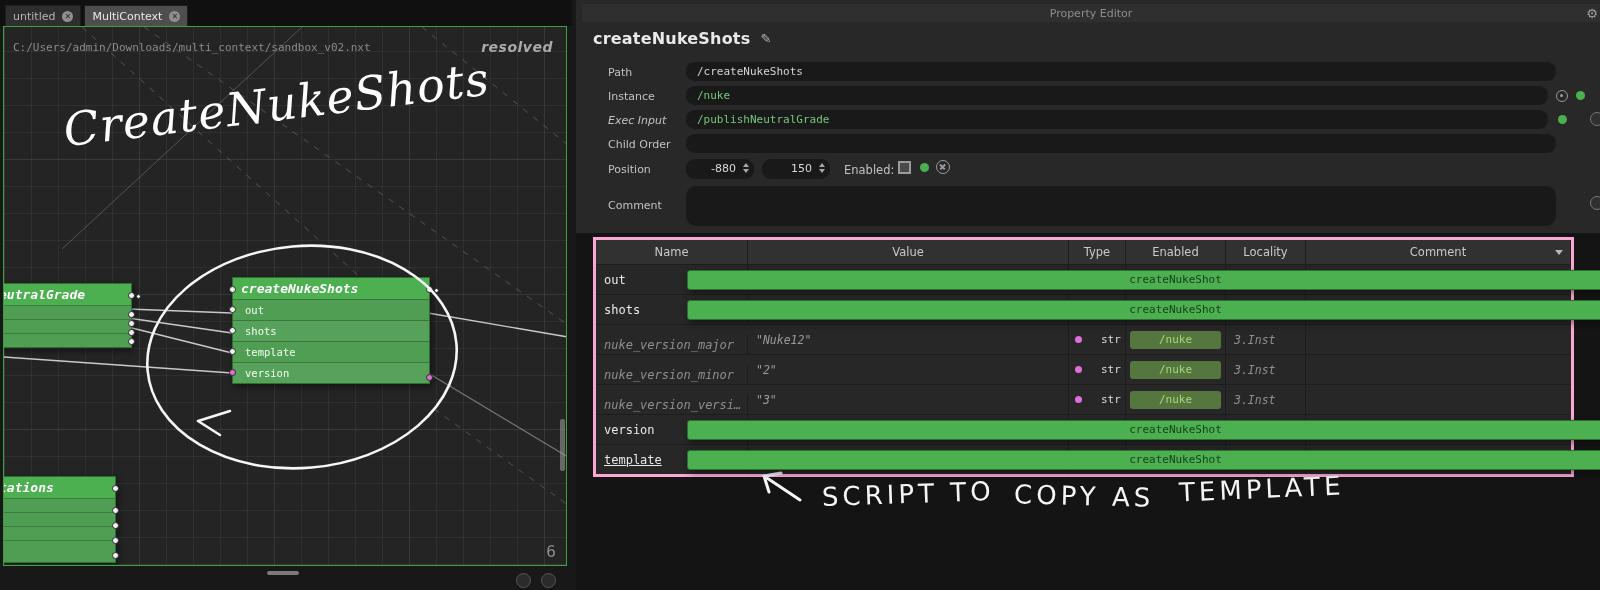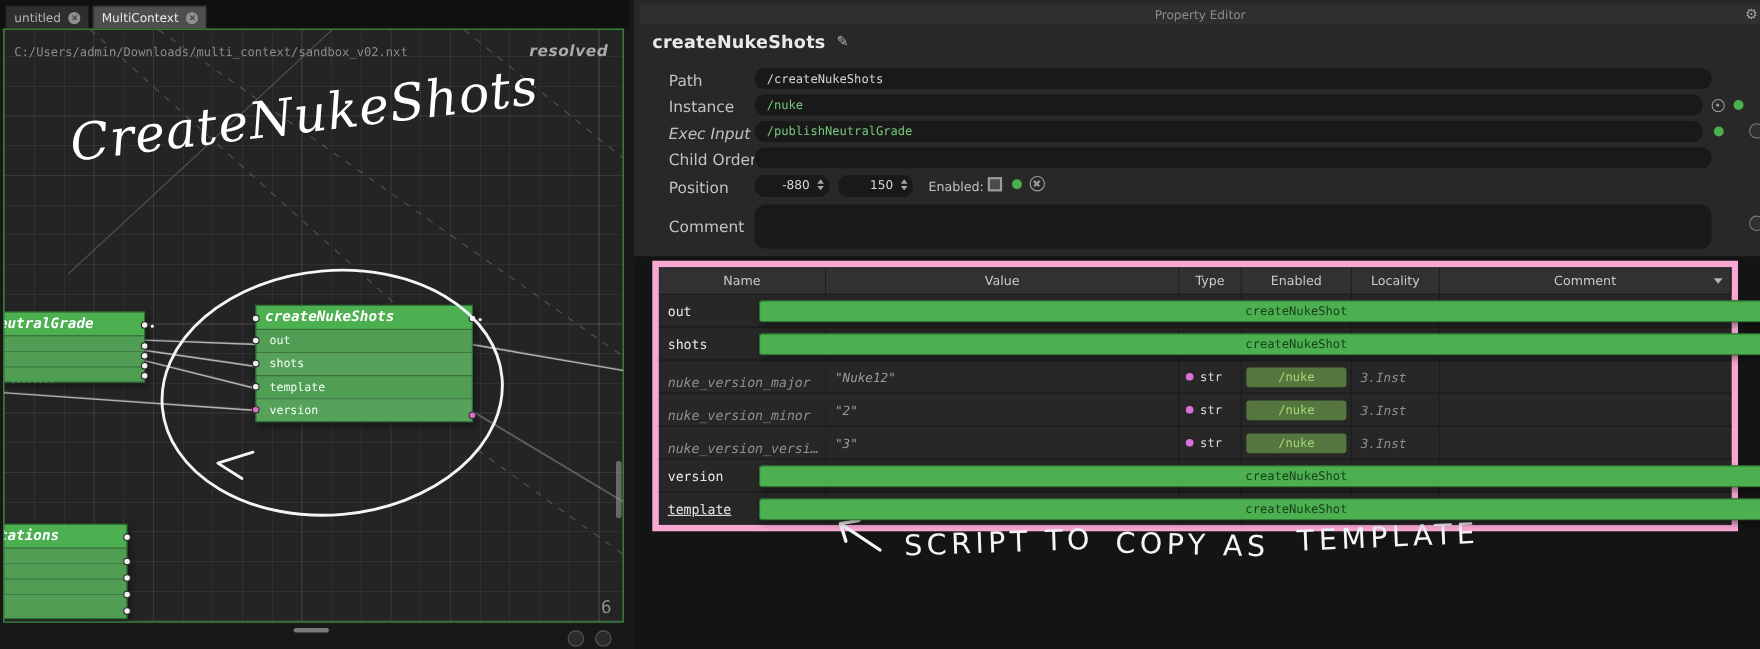--- a/index.html
+++ b/index.html
@@ -37,53 +37,53 @@
   .vscroll{position:absolute;right:1px;top:392px;width:5px;height:52px;background:#a0a0a0;opacity:.55;border-radius:2px;z-index:5;}
   .hscroll-handle{position:absolute;left:267px;top:571px;width:32px;height:4px;background:#7a7a7a;border-radius:2px;}
   .foot-icon{position:absolute;width:13px;height:13px;border-radius:50%;border:1px solid #555;background:#2b2b2b;top:573px;}
   
   .right-pane{position:absolute;left:576px;top:0;width:1024px;height:590px;background:#141414;}
   .pe-top{position:absolute;left:0;top:0;width:1024px;height:233px;background:#282828;}
   .pe-titlebar{position:absolute;left:6px;top:4px;right:0;height:18px;background:#2f2f2f;display:flex;align-items:center;justify-content:center;font-size:11px;color:#8c8c8c;}
   .gear{position:absolute;right:2px;top:2px;font-size:13px;color:#a0a0a0;}
   .pe-header{position:absolute;left:17px;top:29px;font-size:16px;color:#e9e9e9;letter-spacing:.2px;display:flex;align-items:center;gap:10px;}
   .pencil{font-size:13px;color:#b3b3b3;}
-  .flabel{position:absolute;left:32px;font-size:14px;color:#c2c2c2;}
+  .flabel{position:absolute;left:32px;font-size:11px;color:#c2c2c2;}
   .field{position:absolute;height:19px;background:#191919;border-radius:9px;padding:0 11px;font-family:"DejaVu Sans Mono",monospace;font-size:11px;line-height:19px;color:#d4d4d4;box-sizing:border-box;white-space:nowrap;overflow:hidden;}
   .field.green{color:#76c77a;}
   .spin{position:absolute;width:68px;height:20px;background:#191919;border-radius:9px;box-sizing:border-box;font-family:"DejaVu Sans",sans-serif;font-size:11px;color:#d8d8d8;text-align:right;line-height:20px;padding-right:18px;}
   .spin-btns{position:absolute;right:5px;top:4px;display:flex;flex-direction:column;gap:2px;}
   .tri-up{width:0;height:0;border-left:3px solid transparent;border-right:3px solid transparent;border-bottom:4px solid #a8a8a8;}
   .tri-down{width:0;height:0;border-left:3px solid transparent;border-right:3px solid transparent;border-top:4px solid #a8a8a8;}
   .enabled-label{position:absolute;font-size:11.5px;color:#c2c2c2;}
   .sq-icon{position:absolute;width:13px;height:13px;background:#4a4a4a;border:2px solid #9a9a9a;box-sizing:border-box;}
   .gdot{position:absolute;width:9px;height:9px;border-radius:50%;background:#4caf50;}
   .xcirc{position:absolute;width:14px;height:14px;border:1.5px solid #9a9a9a;border-radius:50%;box-sizing:border-box;}
   .xcirc::before,.xcirc::after{content:"";position:absolute;left:2.2px;top:4.8px;width:7px;height:1.5px;background:#9a9a9a;}
   .xcirc::before{transform:rotate(45deg);}
   .xcirc::after{transform:rotate(-45deg);}
   .target-icon{position:absolute;width:12px;height:12px;border:1.5px solid #9a9a9a;border-radius:50%;box-sizing:border-box;}
   .target-icon::after{content:"";position:absolute;left:3px;top:3px;width:3px;height:3px;border-radius:50%;background:#9a9a9a;}
   .half-circ{position:absolute;width:14px;height:14px;border:1.5px solid #7a7a7a;border-radius:50%;box-sizing:border-box;background:#303030;}
   
-  .ptable{position:absolute;left:17px;top:237px;width:975px;border:6px solid #f9a8d4;box-sizing:content-box;}
+  .ptable{position:absolute;left:17px;top:237px;width:975px;border:3px solid #f9a8d4;box-sizing:content-box;}
   .thead{display:grid;grid-template-columns:152px 321px 57px 100px 80px 1fr;height:24px;background:#313131;position:relative;}
   .th{display:flex;align-items:center;justify-content:center;font-size:11.5px;color:#c9c9c9;border-right:1px solid #1f1f1f;}
   .th:last-child{border-right:none;}
   .caret-down{position:absolute;right:8px;top:10px;width:0;height:0;border-left:4px solid transparent;border-right:4px solid transparent;border-top:5px solid #b5b5b5;}
   .tr{display:grid;grid-template-columns:152px 321px 57px 100px 80px 1fr;height:29px;background:#272727;border-top:1px solid #1d1d1d;}
   .td{display:flex;align-items:center;padding:0 8px;border-right:1px solid #1d1d1d;overflow:hidden;white-space:nowrap;font-family:"DejaVu Sans Mono",monospace;}
   .td:last-child{border-right:none;}
   .td-name{font-size:12px;color:#e8e8e8;}
   .r-inst .td-name{font-style:italic;color:#8f8f8f;margin-top:10px;}
   .td-name .u{text-decoration:underline;}
   .td-val{font-size:11.5px;color:#d0d0d0;}
   .r-inst .td-val{font-style:italic;color:#9a9a9a;}
   .td-val.vgreen{color:#79c77d;}
-  .td-type{gap:6px;font-size:11px;color:#dcdcdc;padding-left:6px;}
+  .td-type{gap:19px;font-size:11px;color:#dcdcdc;padding-left:6px;}
   .tdot{width:7px;height:7px;border-radius:50%;flex:0 0 auto;}
   .tdot.raw{background:#d9d9d9;}
   .tdot.str{background:#de6fd8;}
   .td-src{justify-content:center;padding:0 4px;}
   .chip{width:100%;text-align:center;border-radius:3px;font-size:11px;padding:2.5px 0;overflow:hidden;}
   .chip.node{background:#4caf50;color:#173f1a;}
   .chip.nuke{background:#56763f;color:#a3d977;}
   .td-loc{font-size:11.5px;}
   .loc-local{color:#6cc070;}
   .r-inst .td-loc{font-style:italic;color:#8f8f8f;}

